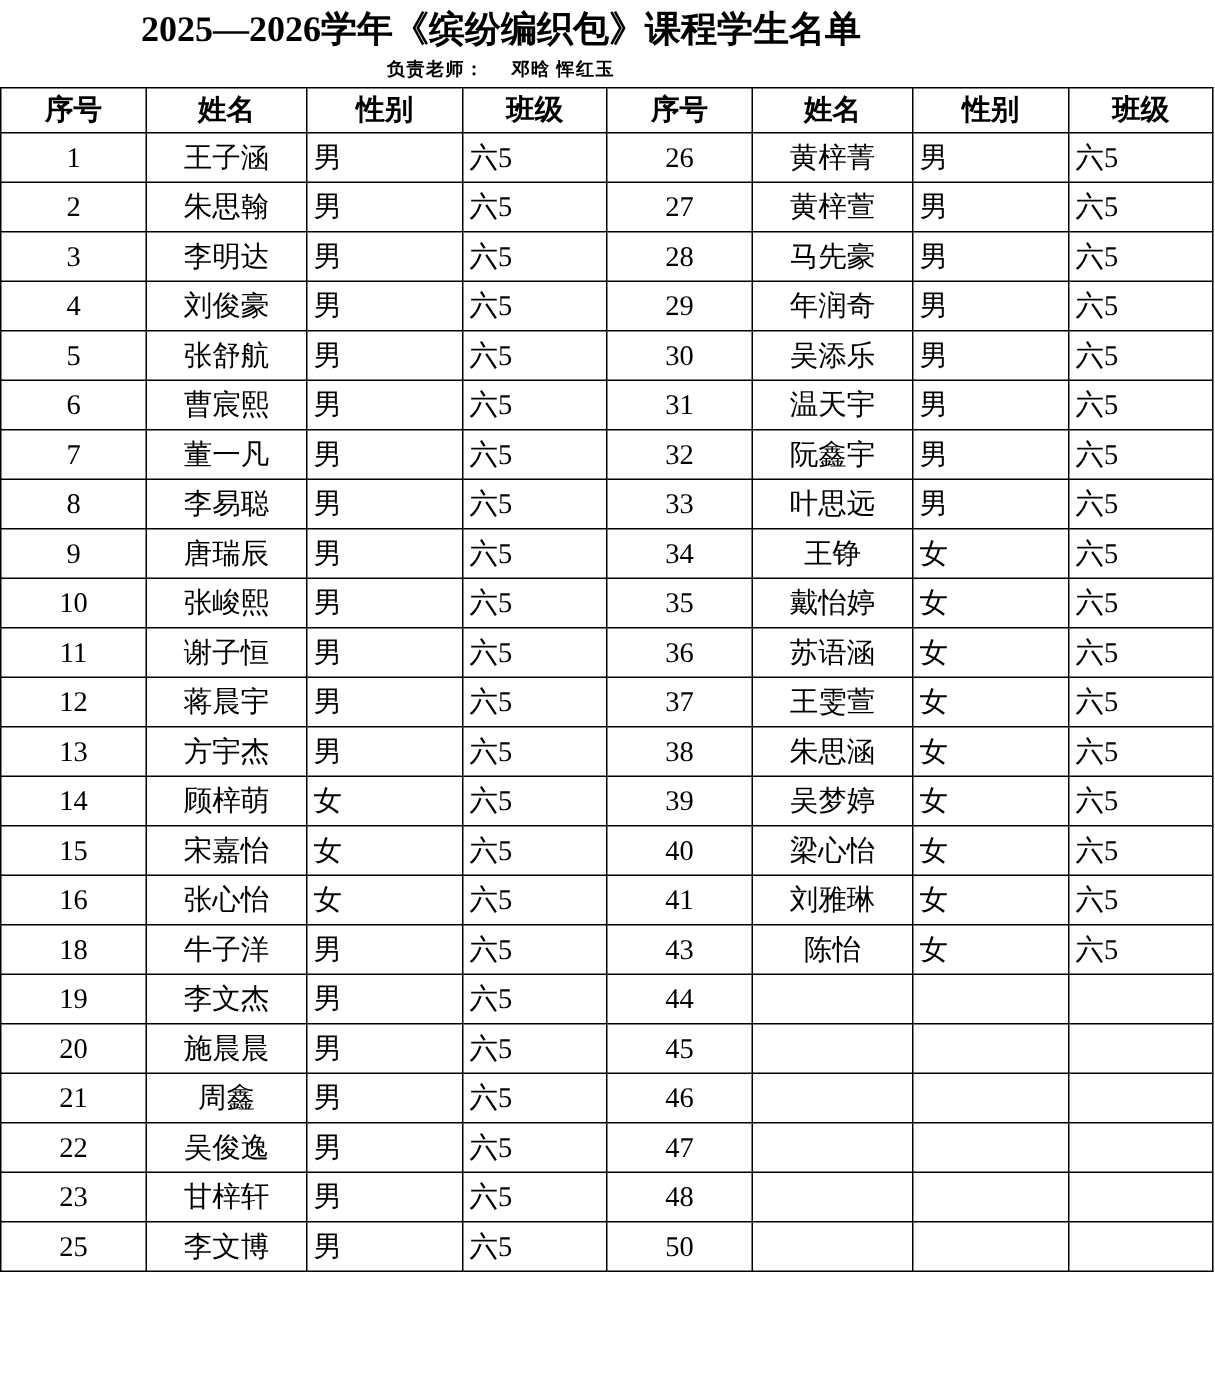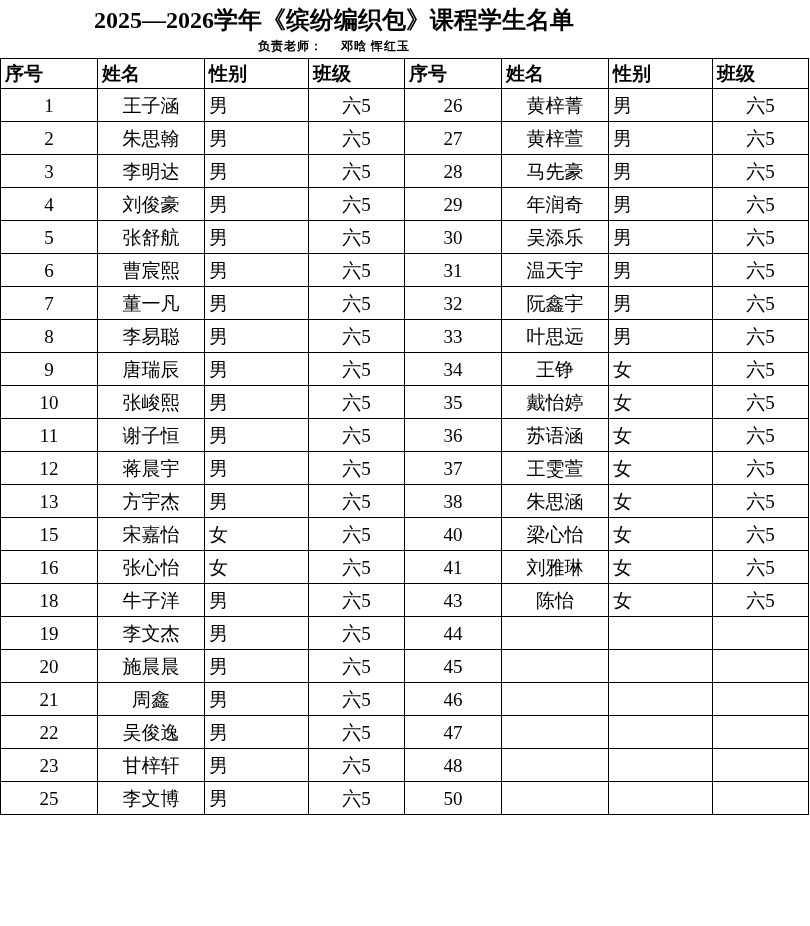--- a/index.html
+++ b/index.html
@@ -58,29 +58,29 @@
     height: 33px;
     padding: 0 4px;
     font-size: 19px;
     line-height: 1;
     vertical-align: middle;
     box-sizing: border-box;
     overflow: hidden;
     white-space: nowrap;
   }
   table.roster th {
-    text-align: left;
+    text-align: center;
     font-weight: bold;
     font-size: 19px;
     height: 30px;
   }
   td.c-idx { text-align: center; }
   td.c-name { text-align: center; padding-left: 10px; }
   td.c-gender { text-align: left; padding-left: 6px; }
-  td.c-class { text-align: center; }
+  td.c-class { }
   col.w-idx { width: 97px; }
   col.w-name { width: 107px; }
   col.w-gender { width: 104px; }
   col.w-class { width: 96px; }
 </style>
 </head>
 <body>
 
 <div class="sheet">
 
@@ -238,20 +238,30 @@
           <td class="c-idx">13</td>
           <td class="c-name">方宇杰</td>
           <td class="c-gender">男</td>
           <td class="c-class">六5</td>
           <td class="c-idx">38</td>
           <td class="c-name">朱思涵</td>
           <td class="c-gender">女</td>
           <td class="c-class">六5</td>
         </tr>
         <tr>
+          <td class="c-idx">14</td>
+          <td class="c-name">顾梓萌</td>
+          <td class="c-gender">女</td>
+          <td class="c-class">六5</td>
+          <td class="c-idx">39</td>
+          <td class="c-name">吴梦婷</td>
+          <td class="c-gender">女</td>
+          <td class="c-class">六5</td>
+        </tr>
+        <tr>
           <td class="c-idx">15</td>
           <td class="c-name">宋嘉怡</td>
           <td class="c-gender">女</td>
           <td class="c-class">六5</td>
           <td class="c-idx">40</td>
           <td class="c-name">梁心怡</td>
           <td class="c-gender">女</td>
           <td class="c-class">六5</td>
         </tr>
         <tr>

